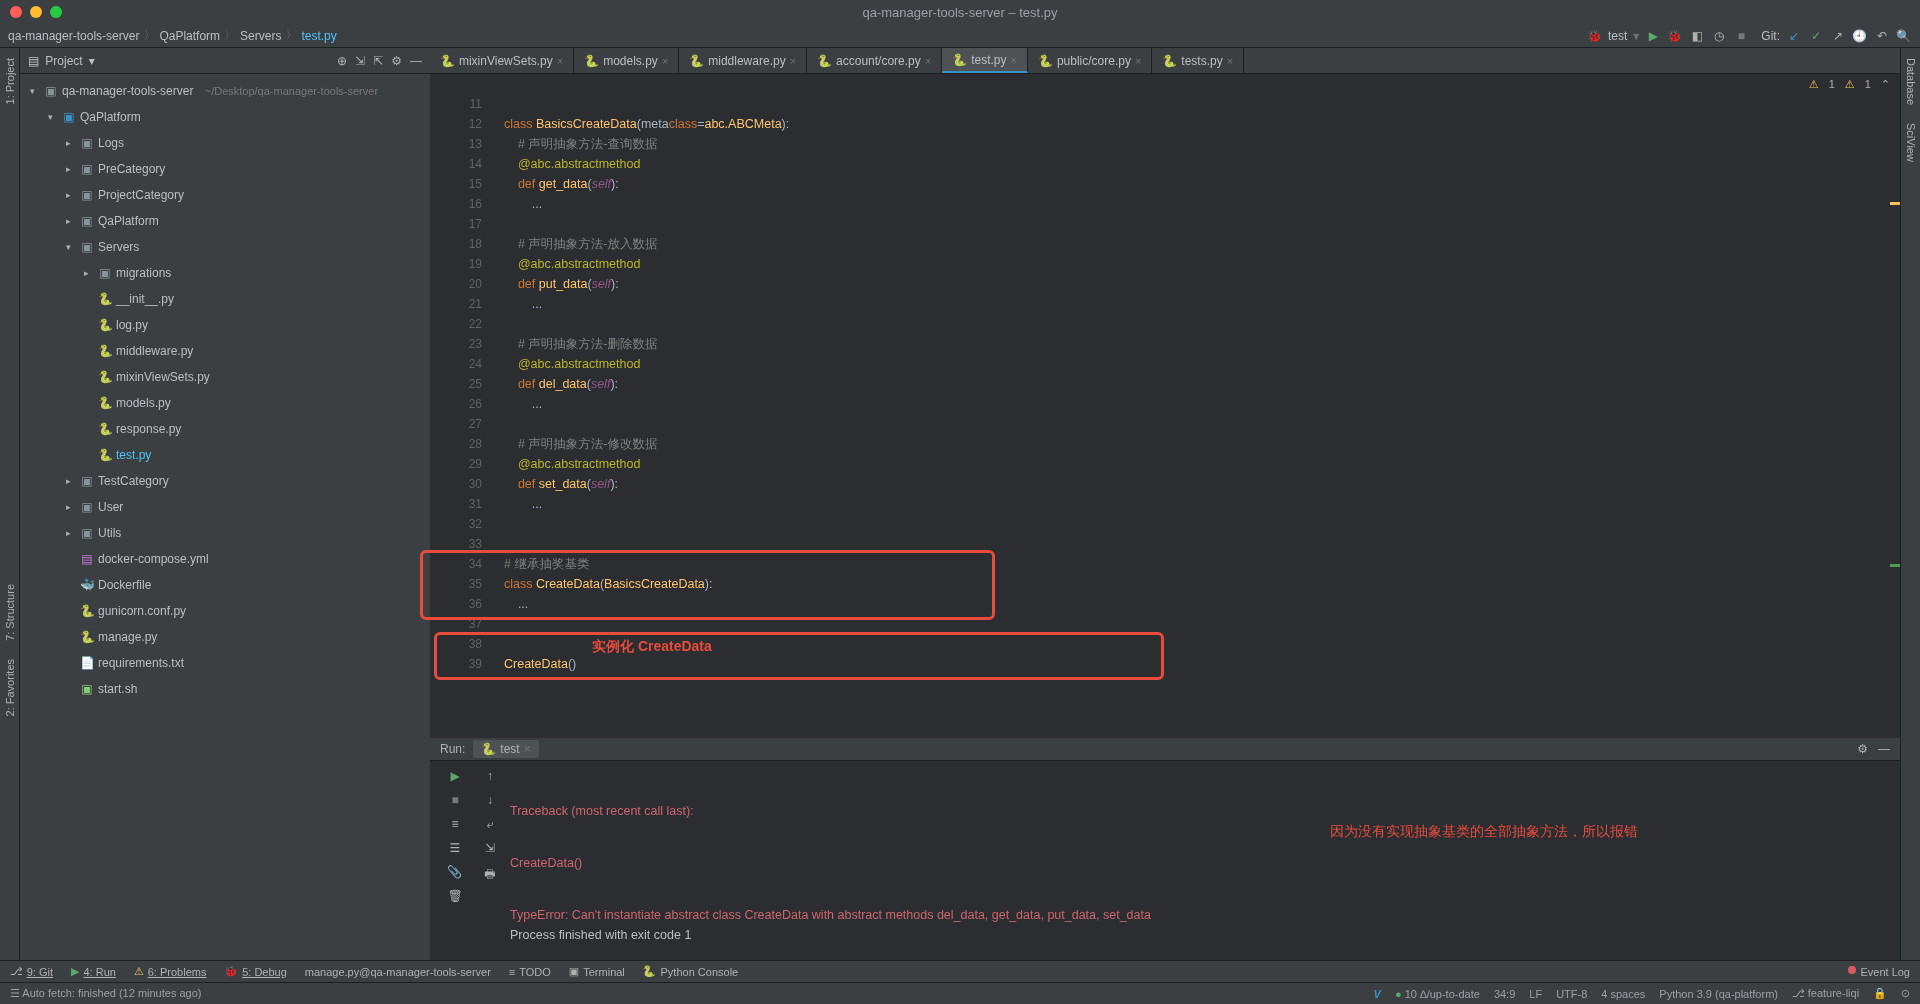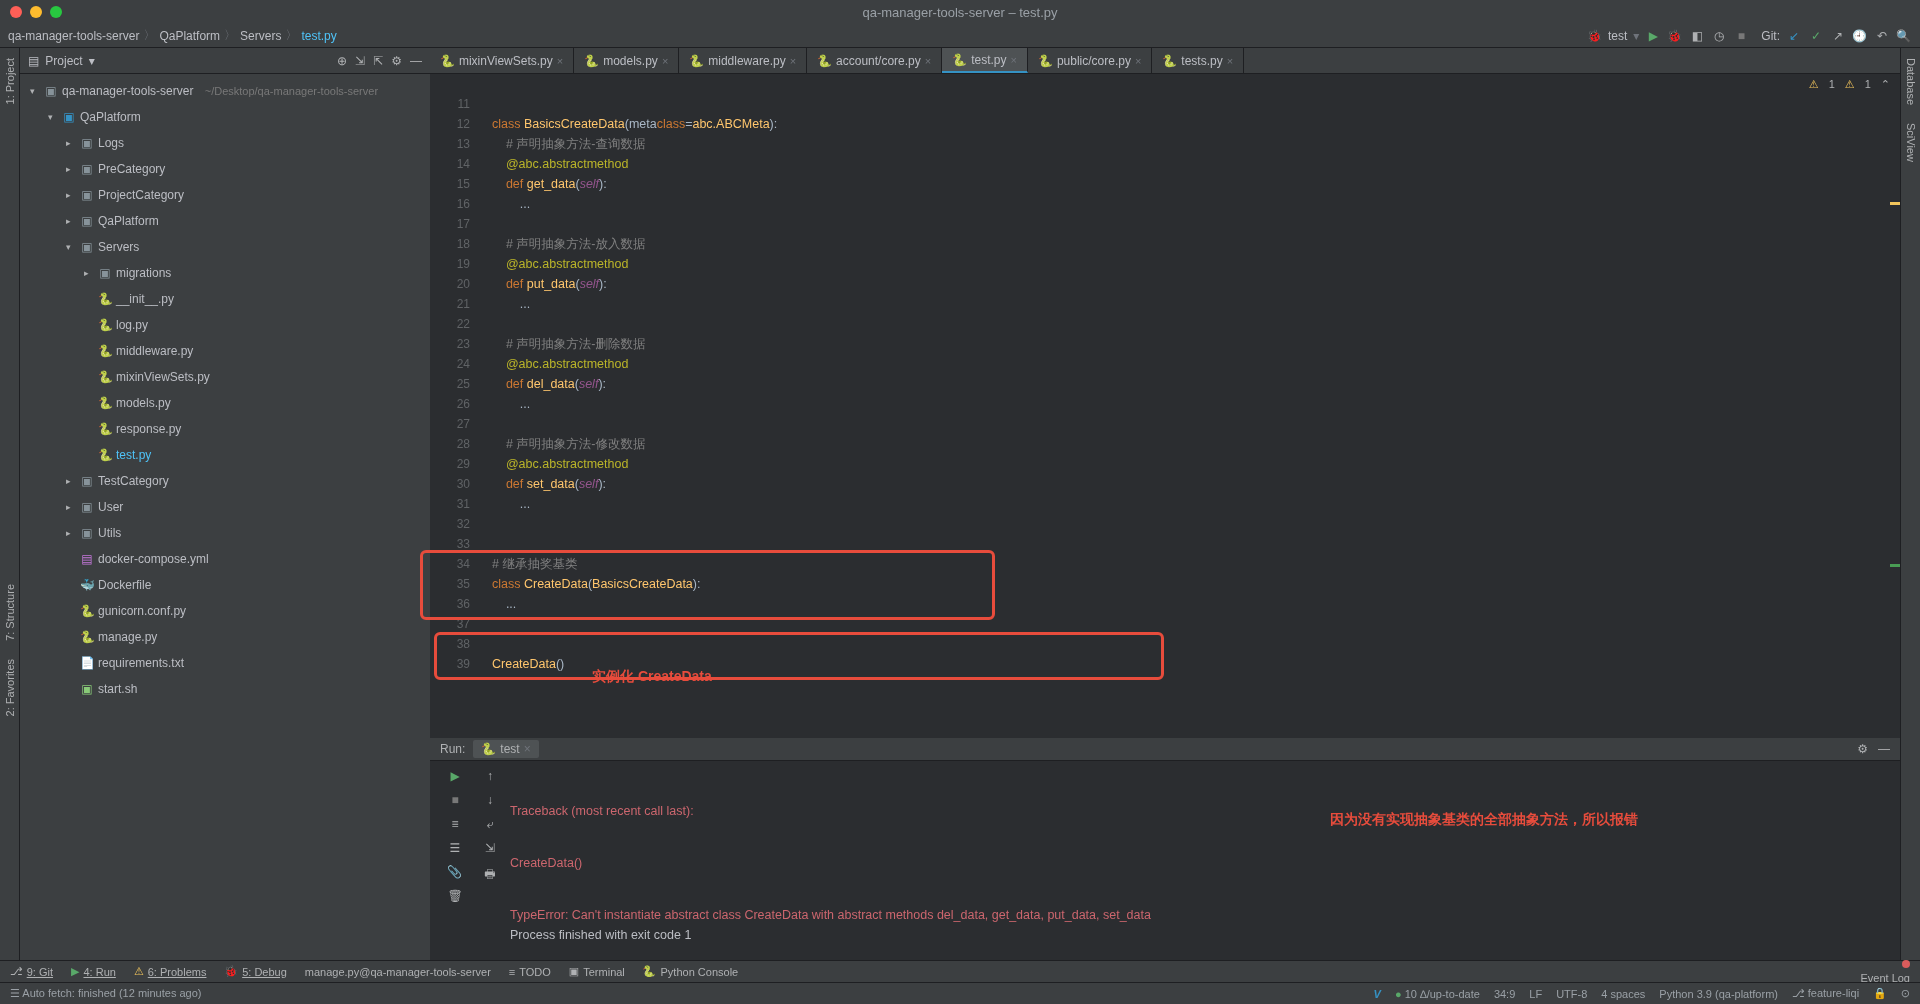--- a/index.html
+++ b/index.html
@@ -44,21 +44,21 @@
 .py-icon { color: #f0a35e; }
 
 
 .editor-area { flex: 1; display: flex; flex-direction: column; background: #2b2d30; }
 .tabs { height: 26px; display: flex; background: #3c3f41; border-bottom: 1px solid #1e1f22; }
 .tab { padding: 0 10px; display: flex; align-items: center; gap: 4px; color: #bcbec4; font-size: 12px; border-right: 1px solid #1e1f22; }
 .tab.active { background: #4e5254; border-bottom: 2px solid #3592c4; }
 .tab .x { color: #6f737a; font-size: 11px; }
 .editor-info { height: 20px; display: flex; justify-content: flex-end; align-items: center; gap: 10px; padding-right: 10px; color: #afb1b3; font-size: 11px; }
 .warn { color: #f2c55c; }
-.editor-body { flex: 1; display: flex; position: relative; }
+.editor-body { flex: 1; display: flex; position: relative; padding-left: 12px; }
 .gutter { width: 50px; background: #2b2d30; text-align: right; padding-right: 10px; color: #606366; font-family: "Menlo", monospace; font-size: 12px; line-height: 20px; }
 .fold-gutter { width: 12px; background: #2b2d30; }
 .code { flex: 1; font-family: "Menlo", monospace; font-size: 12.5px; line-height: 20px; white-space: pre; position: relative; color: #a9b7c6; }
 .kw { color: #cc7832; } .def { color: #ffc66d; } .self { color: #94558d; font-style: italic; } .comm { color: #808080; } .dec { color: #bbb529; }
 .red-box { position: absolute; border: 3px solid #e74c3c; border-radius: 6px; pointer-events: none; }
 .red-box.b1 { top: 453px; left: -10px; width: 568px; height: 72px; }
 .red-box.b2 { top: 535px; left: 0px; width: 720px; height: 46px; }
 .overlay-text { position: absolute; color: #e74c3c; font-weight: 600; font-size: 14px; font-family: -apple-system, sans-serif; }
 .scrollbar-track { position: absolute; right: 0; top: 0; width: 12px; height: 100%; background: #2b2d30; }
 .scroll-mark { position: absolute; right: 0; width: 10px; height: 3px; }
@@ -73,21 +73,21 @@
 .out-red { color: #cc666e; margin-top: 32px; }
 .run-panel-wrap { display: flex; flex-direction: column; }
 .run-header { height: 22px; background: #3c3f41; display: flex; align-items: center; padding: 0 10px; justify-content: space-between; color: #afb1b3; }
 .run-header-tabs { display: flex; align-items: center; gap: 8px; }
 .run-header-actions { display: flex; gap: 10px; }
 
 
 .bottombar { height: 22px; background: #3c3f41; display: flex; align-items: center; padding: 0 10px; justify-content: space-between; border-top: 1px solid #1e1f22; color: #afb1b3; font-size: 11px; }
 .bottom-items { display: flex; gap: 18px; }
 .bottom-item { display: flex; align-items: center; gap: 4px; }
-.event-log { color: #afb1b3; display: flex; align-items: flex-end; gap: 4px; flex-direction: column; }
+.event-log { color: #afb1b3; display: flex; align-items: flex-start; gap: 4px; }
 .event-dot { width: 8px; height: 8px; border-radius: 50%; background: #db5c5c; }
 
 
 .statusbar { height: 22px; background: #3c3f41; display: flex; align-items: center; padding: 0 10px; justify-content: space-between; color: #9aa0a6; font-size: 11px; border-top: 1px solid #1e1f22; }
 .status-right { display: flex; gap: 14px; align-items: center; }
 .underline { text-decoration: underline; }
 </style>
 </head>
 <body>
 
@@ -350,21 +350,21 @@
             <div>35</div>
             <div>36</div>
             <div>37</div>
             <div>38</div>
             <div>39</div>
           </div>
         <div class="fold-gutter"></div>
         <div class="code" id="code-body"><div>&nbsp;</div><div><span class="kw">class</span> <span class="def">BasicsCreateData</span>(meta<span class="kw">class</span>=<span class="def">abc.ABCMeta</span>):</div><div>    <span class="comm"># 声明抽象方法-查询数据</span></div><div>    <span class="dec">@abc.abstractmethod</span></div><div>    <span class="kw">def</span> <span class="def">get_data</span>(<span class="self">self</span>):</div><div>        ...</div><div>&nbsp;</div><div>    <span class="comm"># 声明抽象方法-放入数据</span></div><div>    <span class="dec">@abc.abstractmethod</span></div><div>    <span class="kw">def</span> <span class="def">put_data</span>(<span class="self">self</span>):</div><div>        ...</div><div>&nbsp;</div><div>    <span class="comm"># 声明抽象方法-删除数据</span></div><div>    <span class="dec">@abc.abstractmethod</span></div><div>    <span class="kw">def</span> <span class="def">del_data</span>(<span class="self">self</span>):</div><div>        ...</div><div>&nbsp;</div><div>    <span class="comm"># 声明抽象方法-修改数据</span></div><div>    <span class="dec">@abc.abstractmethod</span></div><div>    <span class="kw">def</span> <span class="def">set_data</span>(<span class="self">self</span>):</div><div>        ...</div><div>&nbsp;</div><div>&nbsp;</div><div><span class="comm"># 继承抽奖基类</span></div><div><span class="kw">class</span> <span class="def">CreateData</span>(<span class="def">BasicsCreateData</span>):</div><div>    ...</div><div>&nbsp;</div><div>&nbsp;</div><div><span class="def">CreateData</span>()</div></div>
         <div class="red-box b1" style="top:456px;left:-10px;width:575px;height:70px"></div>
         <div class="red-box b2" style="top:538px;left:4px;width:730px;height:48px"></div>
-        <div class="overlay-text" style="top:574px;left:162px">实例化 CreateData</div>
+        <div class="overlay-text" style="top:544px;left:162px">实例化 CreateData</div>
         <div class="scrollbar-track">
           <div class="scroll-mark sm-yellow" style="top:108px"></div>
           <div class="scroll-mark sm-green" style="top:470px"></div>
         </div>
       </div>
 
       <div class="run-panel-wrap">
         <div class="run-header">
           <div class="run-header-tabs">
             <span>Run:</span>
@@ -394,21 +394,21 @@
             <span>⤶</span>
             <span>⇲</span>
             <span>🖶</span>
           </div>
           <div class="run-output">
             <div class="out-red">Traceback (most recent call last):</div>
             <div class="out-red">    CreateData()</div>
             <div class="out-red">TypeError: Can't instantiate abstract class CreateData with abstract methods del_data, get_data, put_data, set_data</div>
             <div></div>
             <div class="out-white">Process finished with exit code 1</div>
-            <div class="overlay-text" style="top:48px;left:830px;font-weight:700">因为没有实现抽象基类的全部抽象方法，所以报错</div>
+            <div class="overlay-text" style="top:60px;left:830px;font-weight:400">因为没有实现抽象基类的全部抽象方法，所以报错</div>
           </div>
         </div>
       </div>
     </div>
 
     <div class="right-gutter">
       <div class="right-gutter-item">Database</div>
       <div class="right-gutter-item">SciView</div>
     </div>
   </div>

